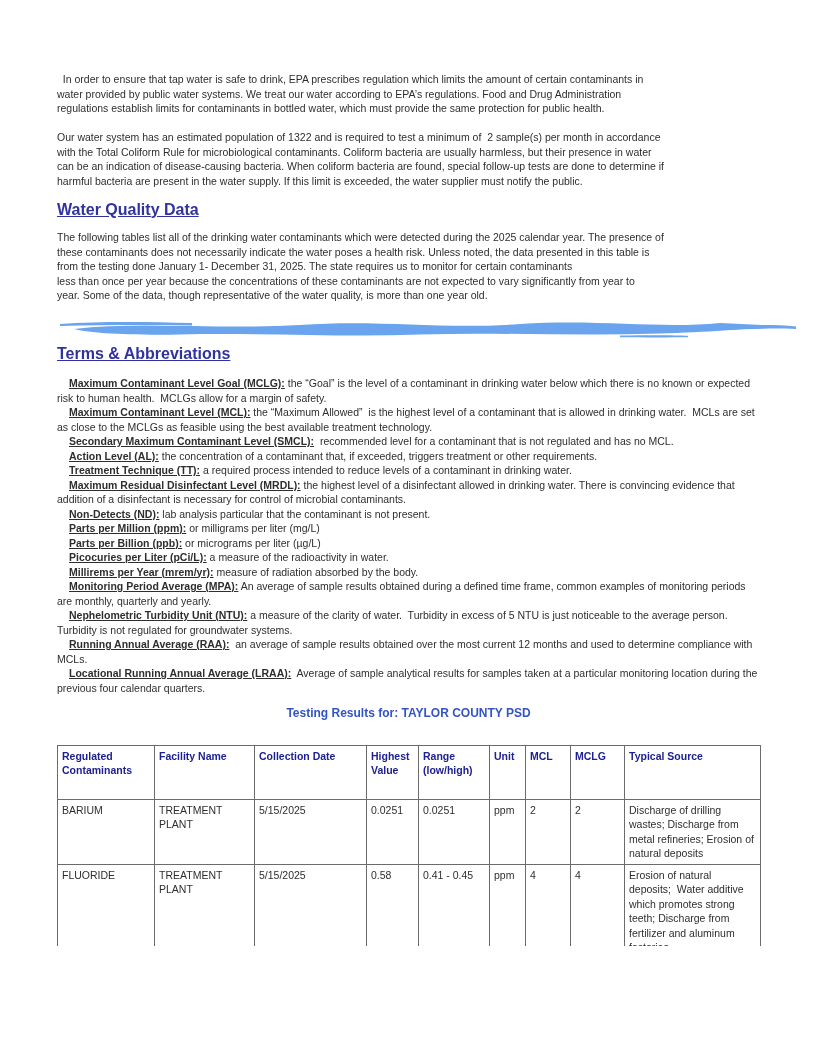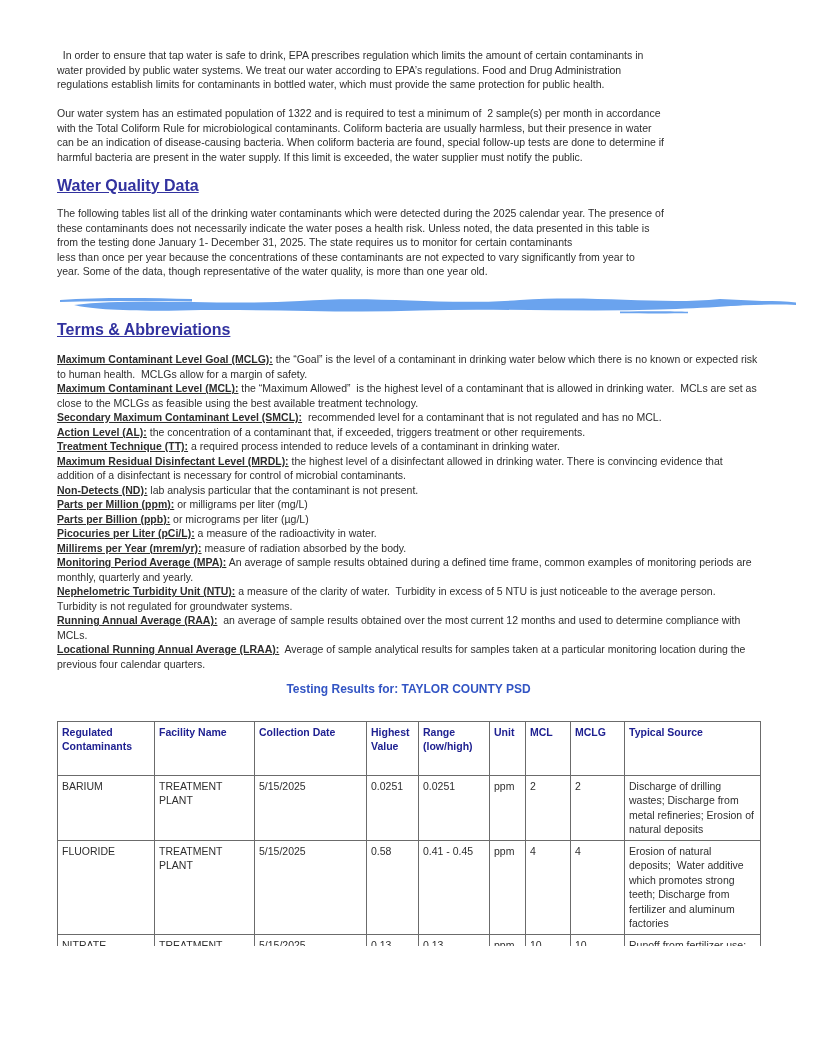--- a/index.html
+++ b/index.html
@@ -8,41 +8,41 @@
     --table-header-blue:#1f2191;
     --divider-blue:#6aa3ee;
     --body-text:#2e2e2e;
     --table-border:#6b6b6b;
   }
   html,body{margin:0;padding:0;background:#ffffff;}
   .page{
     position:relative;
     width:816px;height:946px;
     box-sizing:border-box;
-    padding:48px 56px 0 57px;
+    padding:72px 56px 0 57px;
     background:#ffffff;
     font-family:"Liberation Sans", sans-serif;
     font-size:10.5px;
     line-height:14.5px;
     color:var(--body-text);
     overflow:hidden;
   }
   .para{margin:0 0 14.5px 0;white-space:pre-wrap;}
   .section-heading{
     font-size:16px;font-weight:bold;
     color:var(--heading-blue);
     text-decoration:underline;
     margin:0 0 13px 0;
   }
   .terms-heading{margin:8px 0 14.5px 0;}
   .divider{margin:2px 0 8px 3px;height:22px;}
   .divider svg{display:block;}
   .defs{margin:0 0 11px 0;}
   .def{white-space:pre-wrap;}
-  .def .term{font-weight:bold;text-decoration:underline;}
+  .def .term{font-weight:bold;text-decoration:underline;margin-left:12px;}
   .results-heading{
     font-size:12px;font-weight:bold;
     color:var(--results-heading-blue);
     text-align:center;
     margin:11px 0 8px 0;
   }
   table.results{
     border-collapse:collapse;
     table-layout:fixed;
     width:703px;

